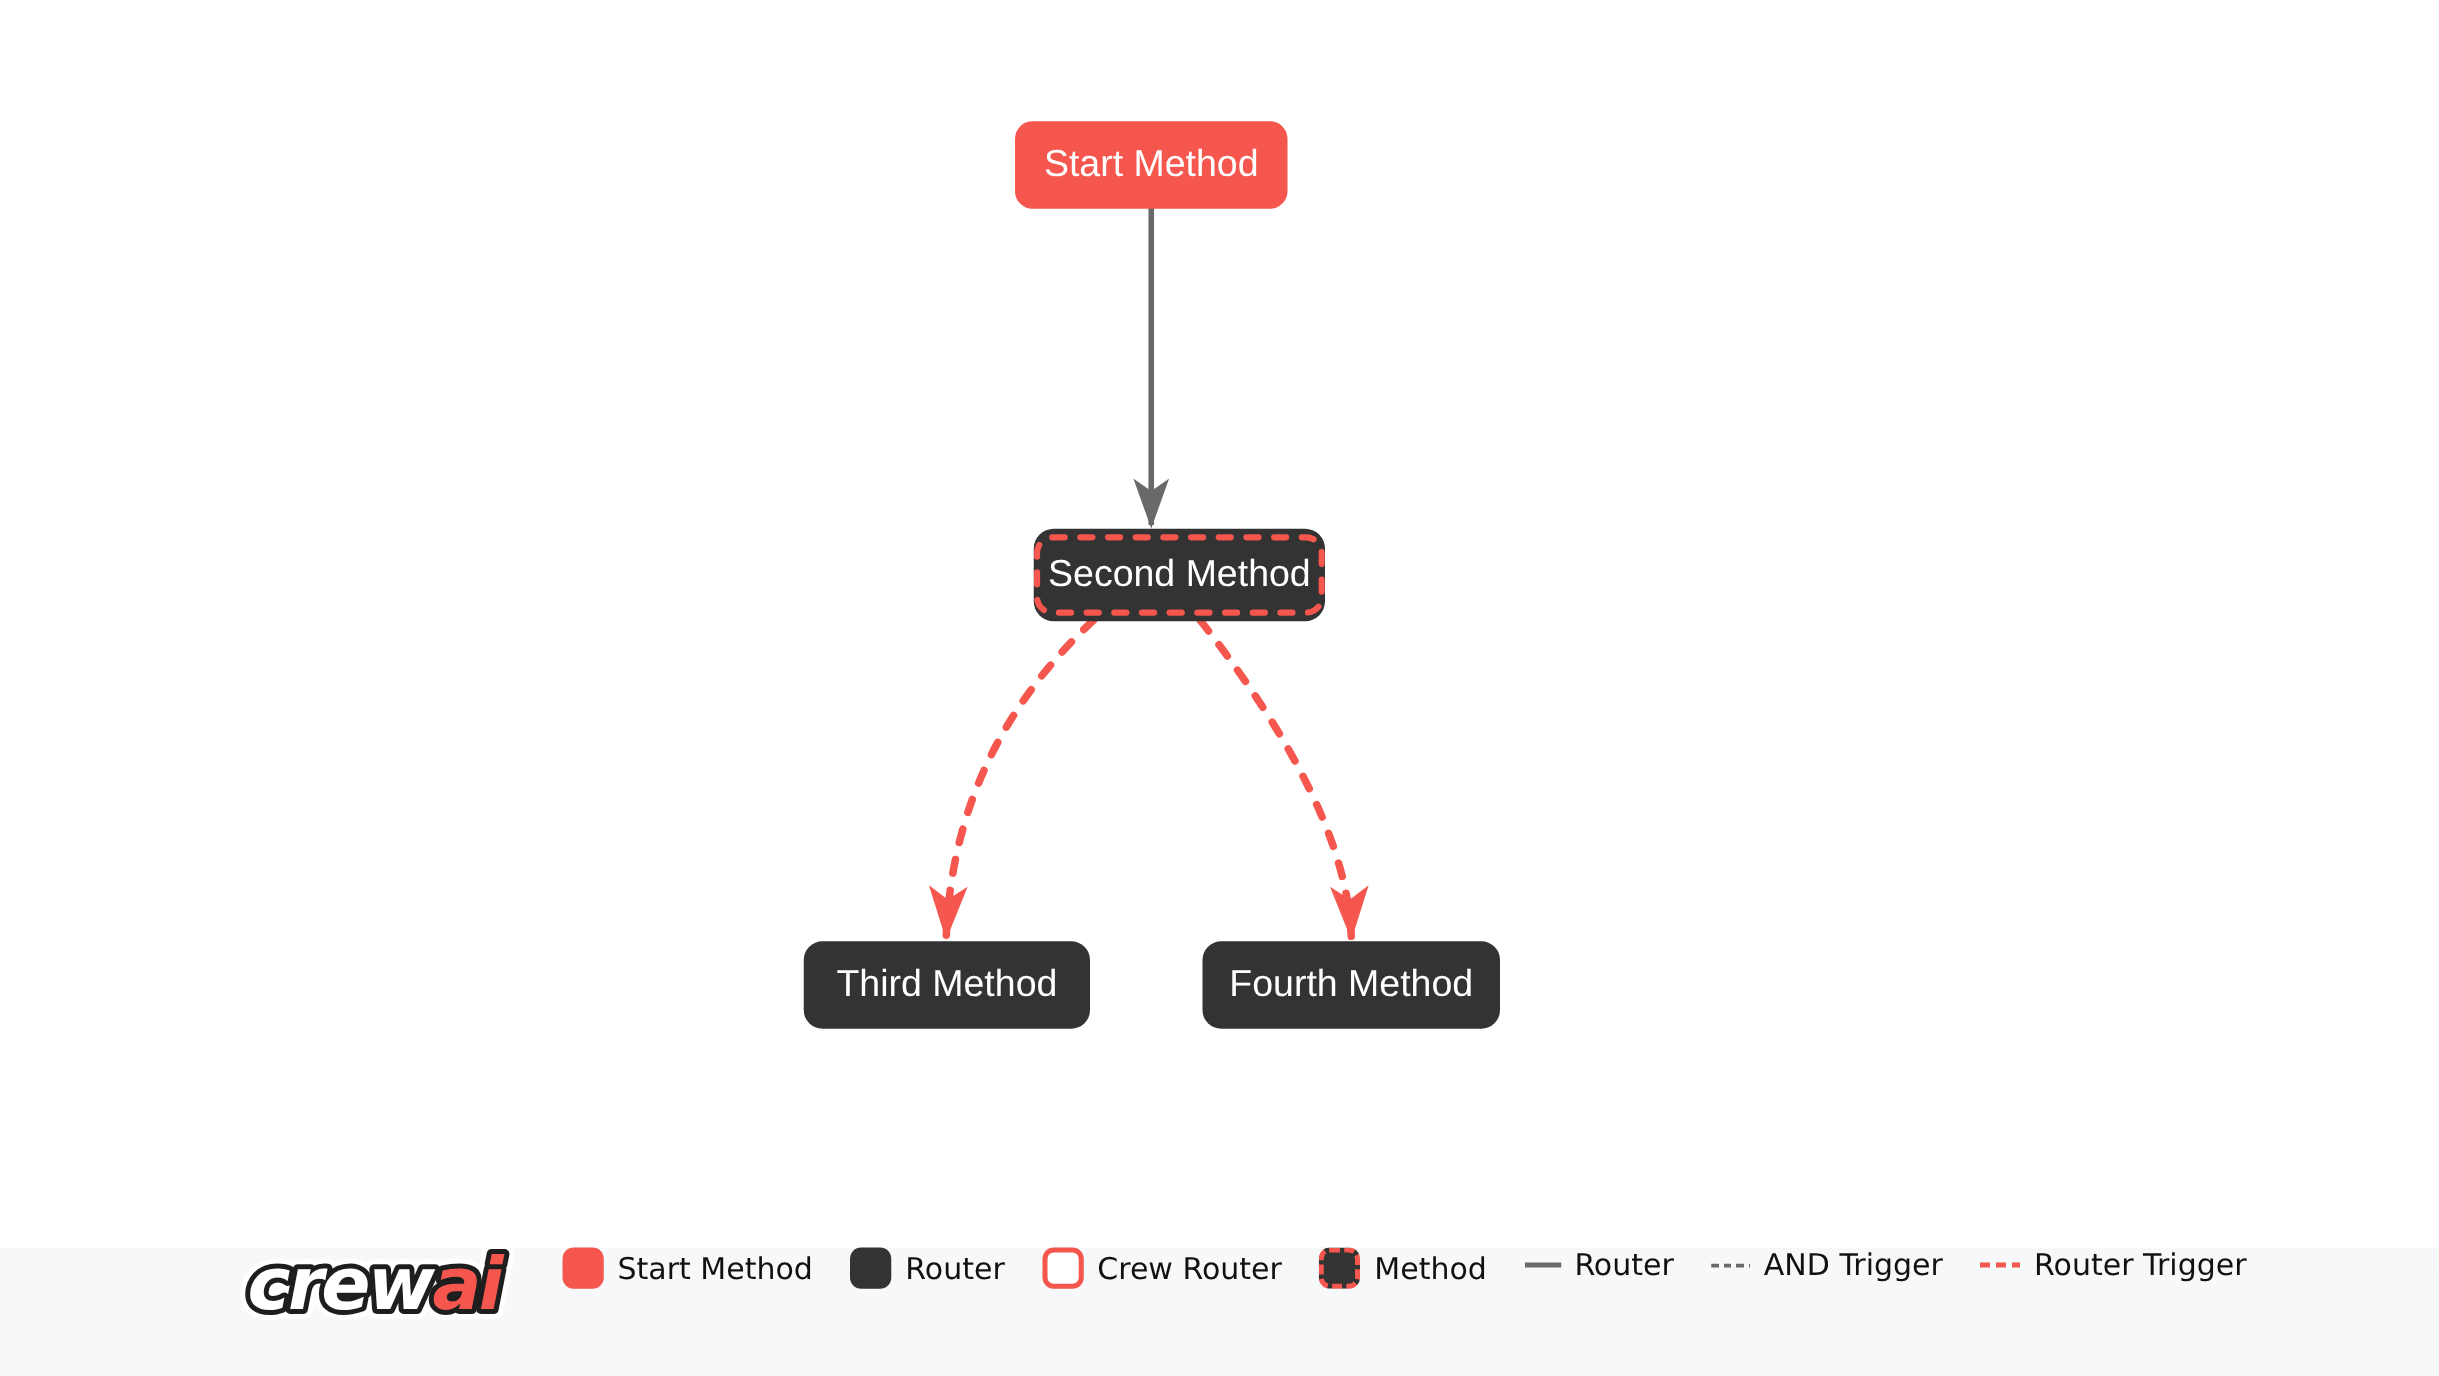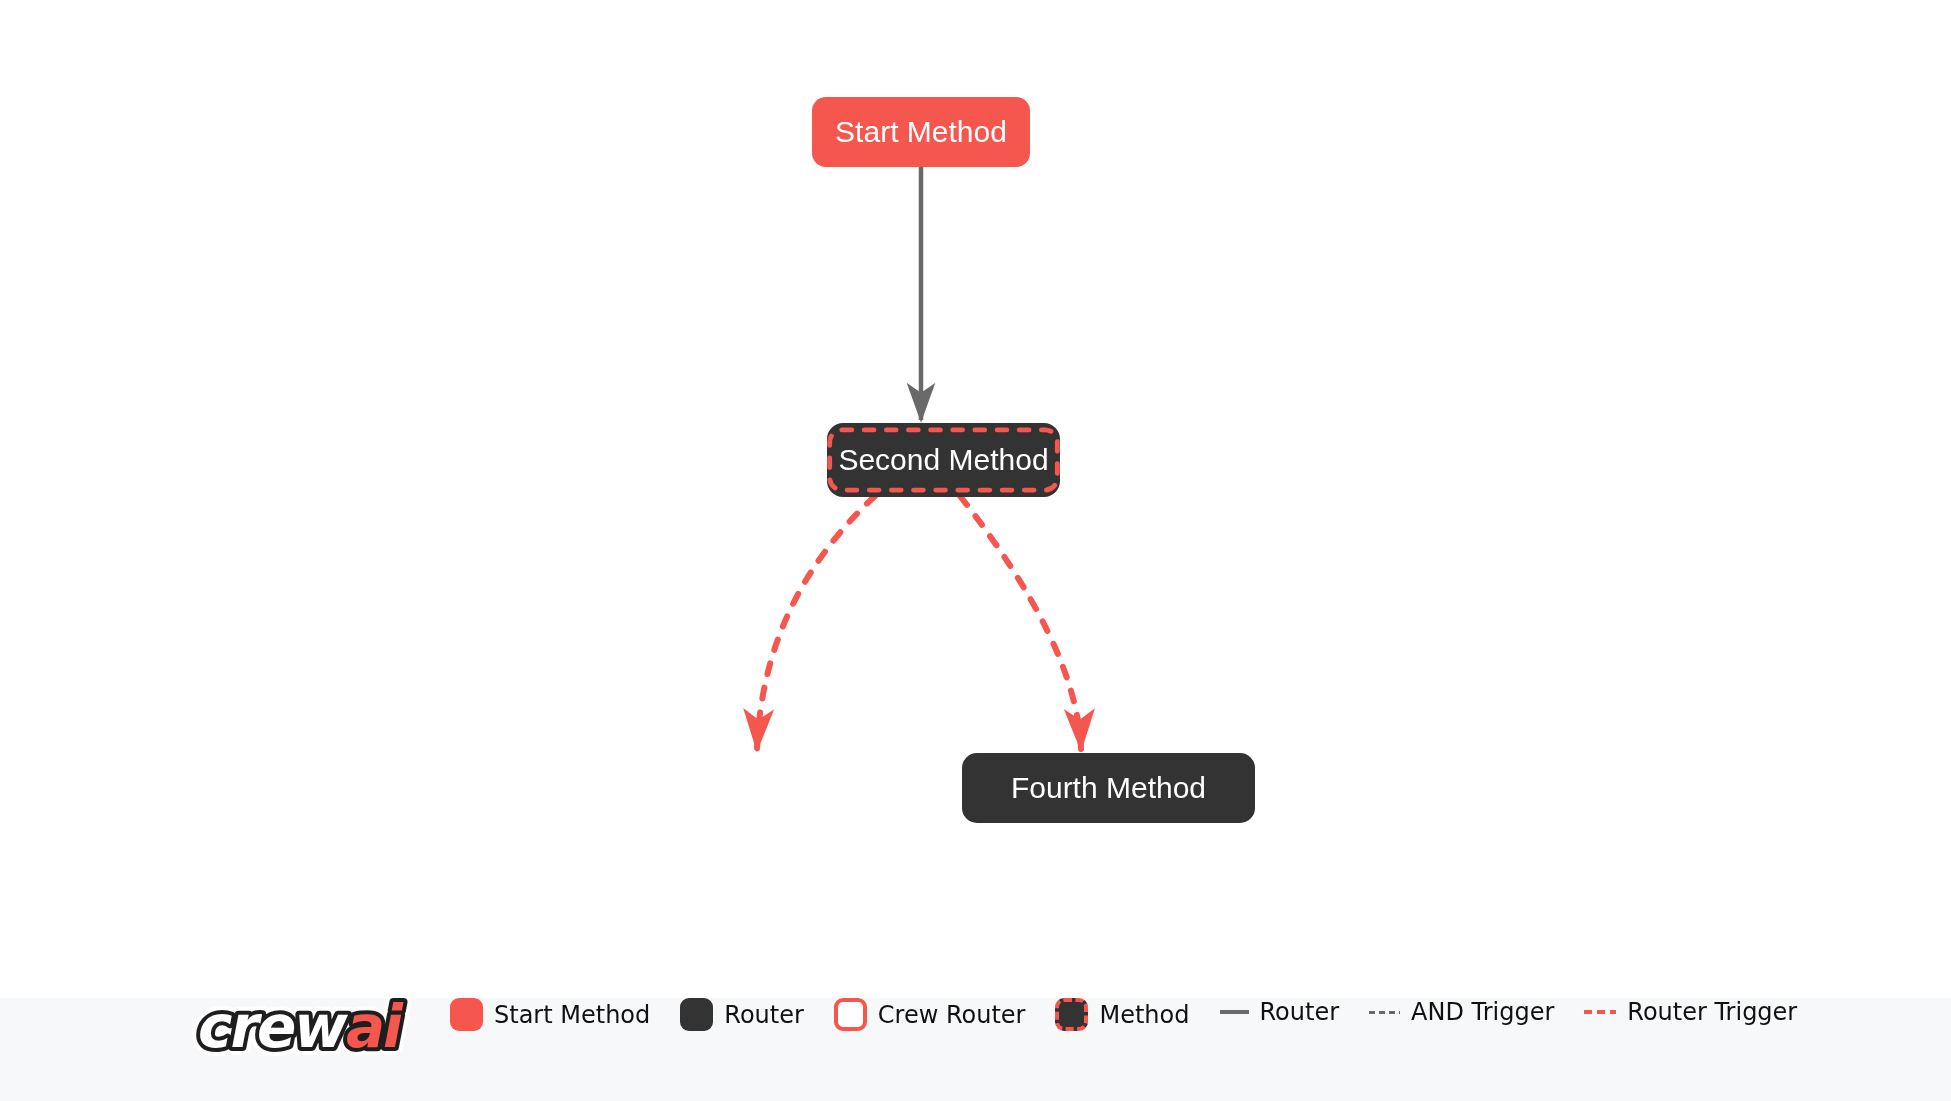--- a/index.html
+++ b/index.html
@@ -48,21 +48,21 @@
     color: var(--text_light, #ffffff);
     font-family: "Liberation Sans", sans-serif;
     font-size: 30px;
     border-radius: 15px;
     cursor: pointer;
     user-select: none;
   }
   #node-start  { left: 812px; top: 97px;  width: 218px; height: 70px; background: var(--red, #f5564d); border-radius: 14px; }
   #node-second { left: 790px; top: 423px; width: 233px; height: 74px; background: var(--dark, #333333); border-radius: 16px; margin-left: 37px; }
   #node-third  { left: 643px; top: 753px; width: 229px; height: 70px; background: var(--dark, #333333); }
-  #node-fourth { left: 962px; top: 753px; width: 293px; height: 70px; background: var(--dark, #333333); align-items: center; }
+  #node-fourth { left: 962px; top: 753px; width: 238px; height: 70px; background: var(--dark, #333333); align-items: center; }
 
   .router-border {
     position: absolute;
     left: 0; top: 0;
     width: 100%; height: 100%;
     overflow: visible;
     pointer-events: none;
   }
   .router-border rect {
     fill: none;
@@ -158,20 +158,23 @@
     <span class="node-label">Start Method</span>
   </div>
 
   <div class="node" id="node-second">
     <svg class="router-border" width="263" height="74" viewBox="0 0 263 74">
       <rect x="3" y="3" width="257" height="68" rx="14"></rect>
     </svg>
     <span class="node-label">Second Method</span>
   </div>
 
+  <div class="node" id="node-third">
+    <span class="node-label">Third Method</span>
+  </div>
 
   <div class="node" id="node-fourth">
     <span class="node-label">Fourth Method</span>
   </div>
 
 </div>
 
 <div class="legend">
 
   <svg class="logo-svg" width="224" height="66" viewBox="0 0 224 66">

